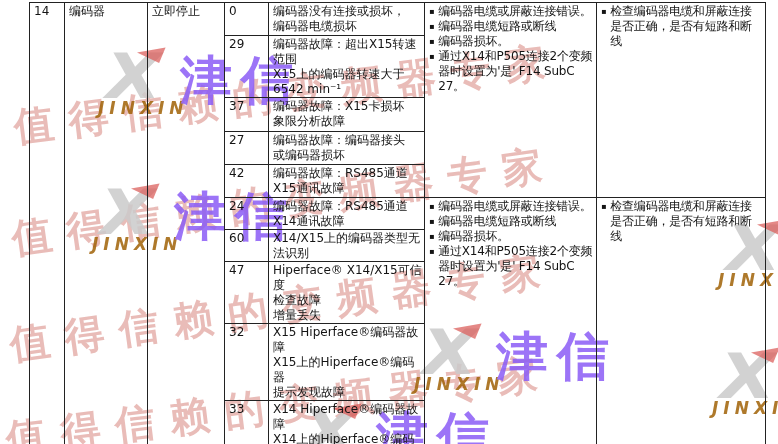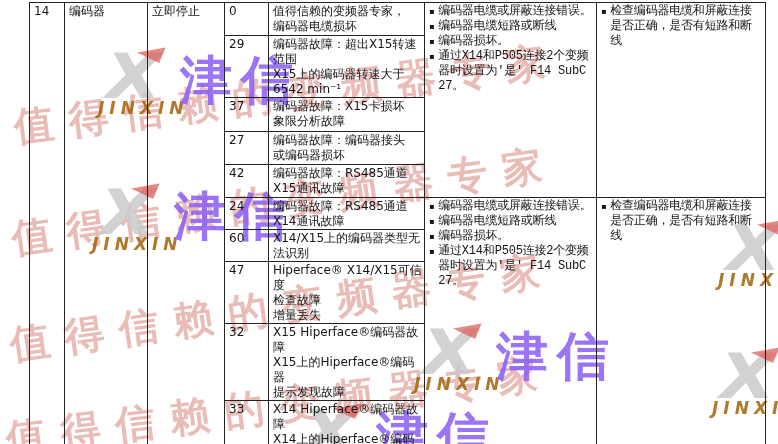--- a/index.html
+++ b/index.html
@@ -46,21 +46,21 @@
   }
   table.fault td {
     border:1px solid #222; vertical-align:top; overflow:hidden;
     font-size:12px; line-height:15px; color:#141414;
     padding:1px 2px 0 4px;
   }
   td.pre { white-space:pre-line; }
   td.bullets { font-size:11.5px; letter-spacing:-0.2px; padding-left:2px; }
   .b-item { display:flex; gap:4px; align-items:flex-start; }
   .b-item .blt { flex:0 0 auto; font-size:8px; line-height:15px; }
-  .b-item .btxt { white-space:pre-line;font-family:Liberation Mono, monospace; }
+  .b-item .btxt { white-space:pre-line; }
 </style>
 </head>
 <body>
 <div class="page">
 
   <div class="wm-layer">
     <div class="wm-slogan" style="left:14px; top:100px; transform:rotate(-7deg);">值得信赖的变频器专家</div>
     <div class="wm-slogan" style="left:12px; top:212px; transform:rotate(-8deg);">值得信赖的变频器专家</div>
     <div class="wm-slogan" style="left:10px; top:318px; transform:rotate(-8deg);">值得信赖的变频器专家</div>
     <div class="wm-slogan" style="left:6px;  top:412px; transform:rotate(-7deg);">值得信赖的变频器专家</div>
@@ -111,21 +111,21 @@
         <col style="width:172px">
         <col style="width:169px">
     </colgroup>
 
     <tbody>
         <tr style="height:33px">
       <td rowspan="11">14</td>
       <td rowspan="11">编码器</td>
       <td rowspan="11">立即停止</td>
       <td>0</td>
-      <td class="pre">值得信赖的变频器专家，
+      <td class="pre">编码器没有连接或损坏，
 编码器电缆损坏</td>
       <td rowspan="5" class="bullets">
         <div class="b-item">
               <span class="blt">▪</span>
               <span class="btxt">编码器电缆或屏蔽连接错误。</span>
             </div>
         <div class="b-item">
               <span class="blt">▪</span>
               <span class="btxt">编码器电缆短路或断线</span>
             </div>

